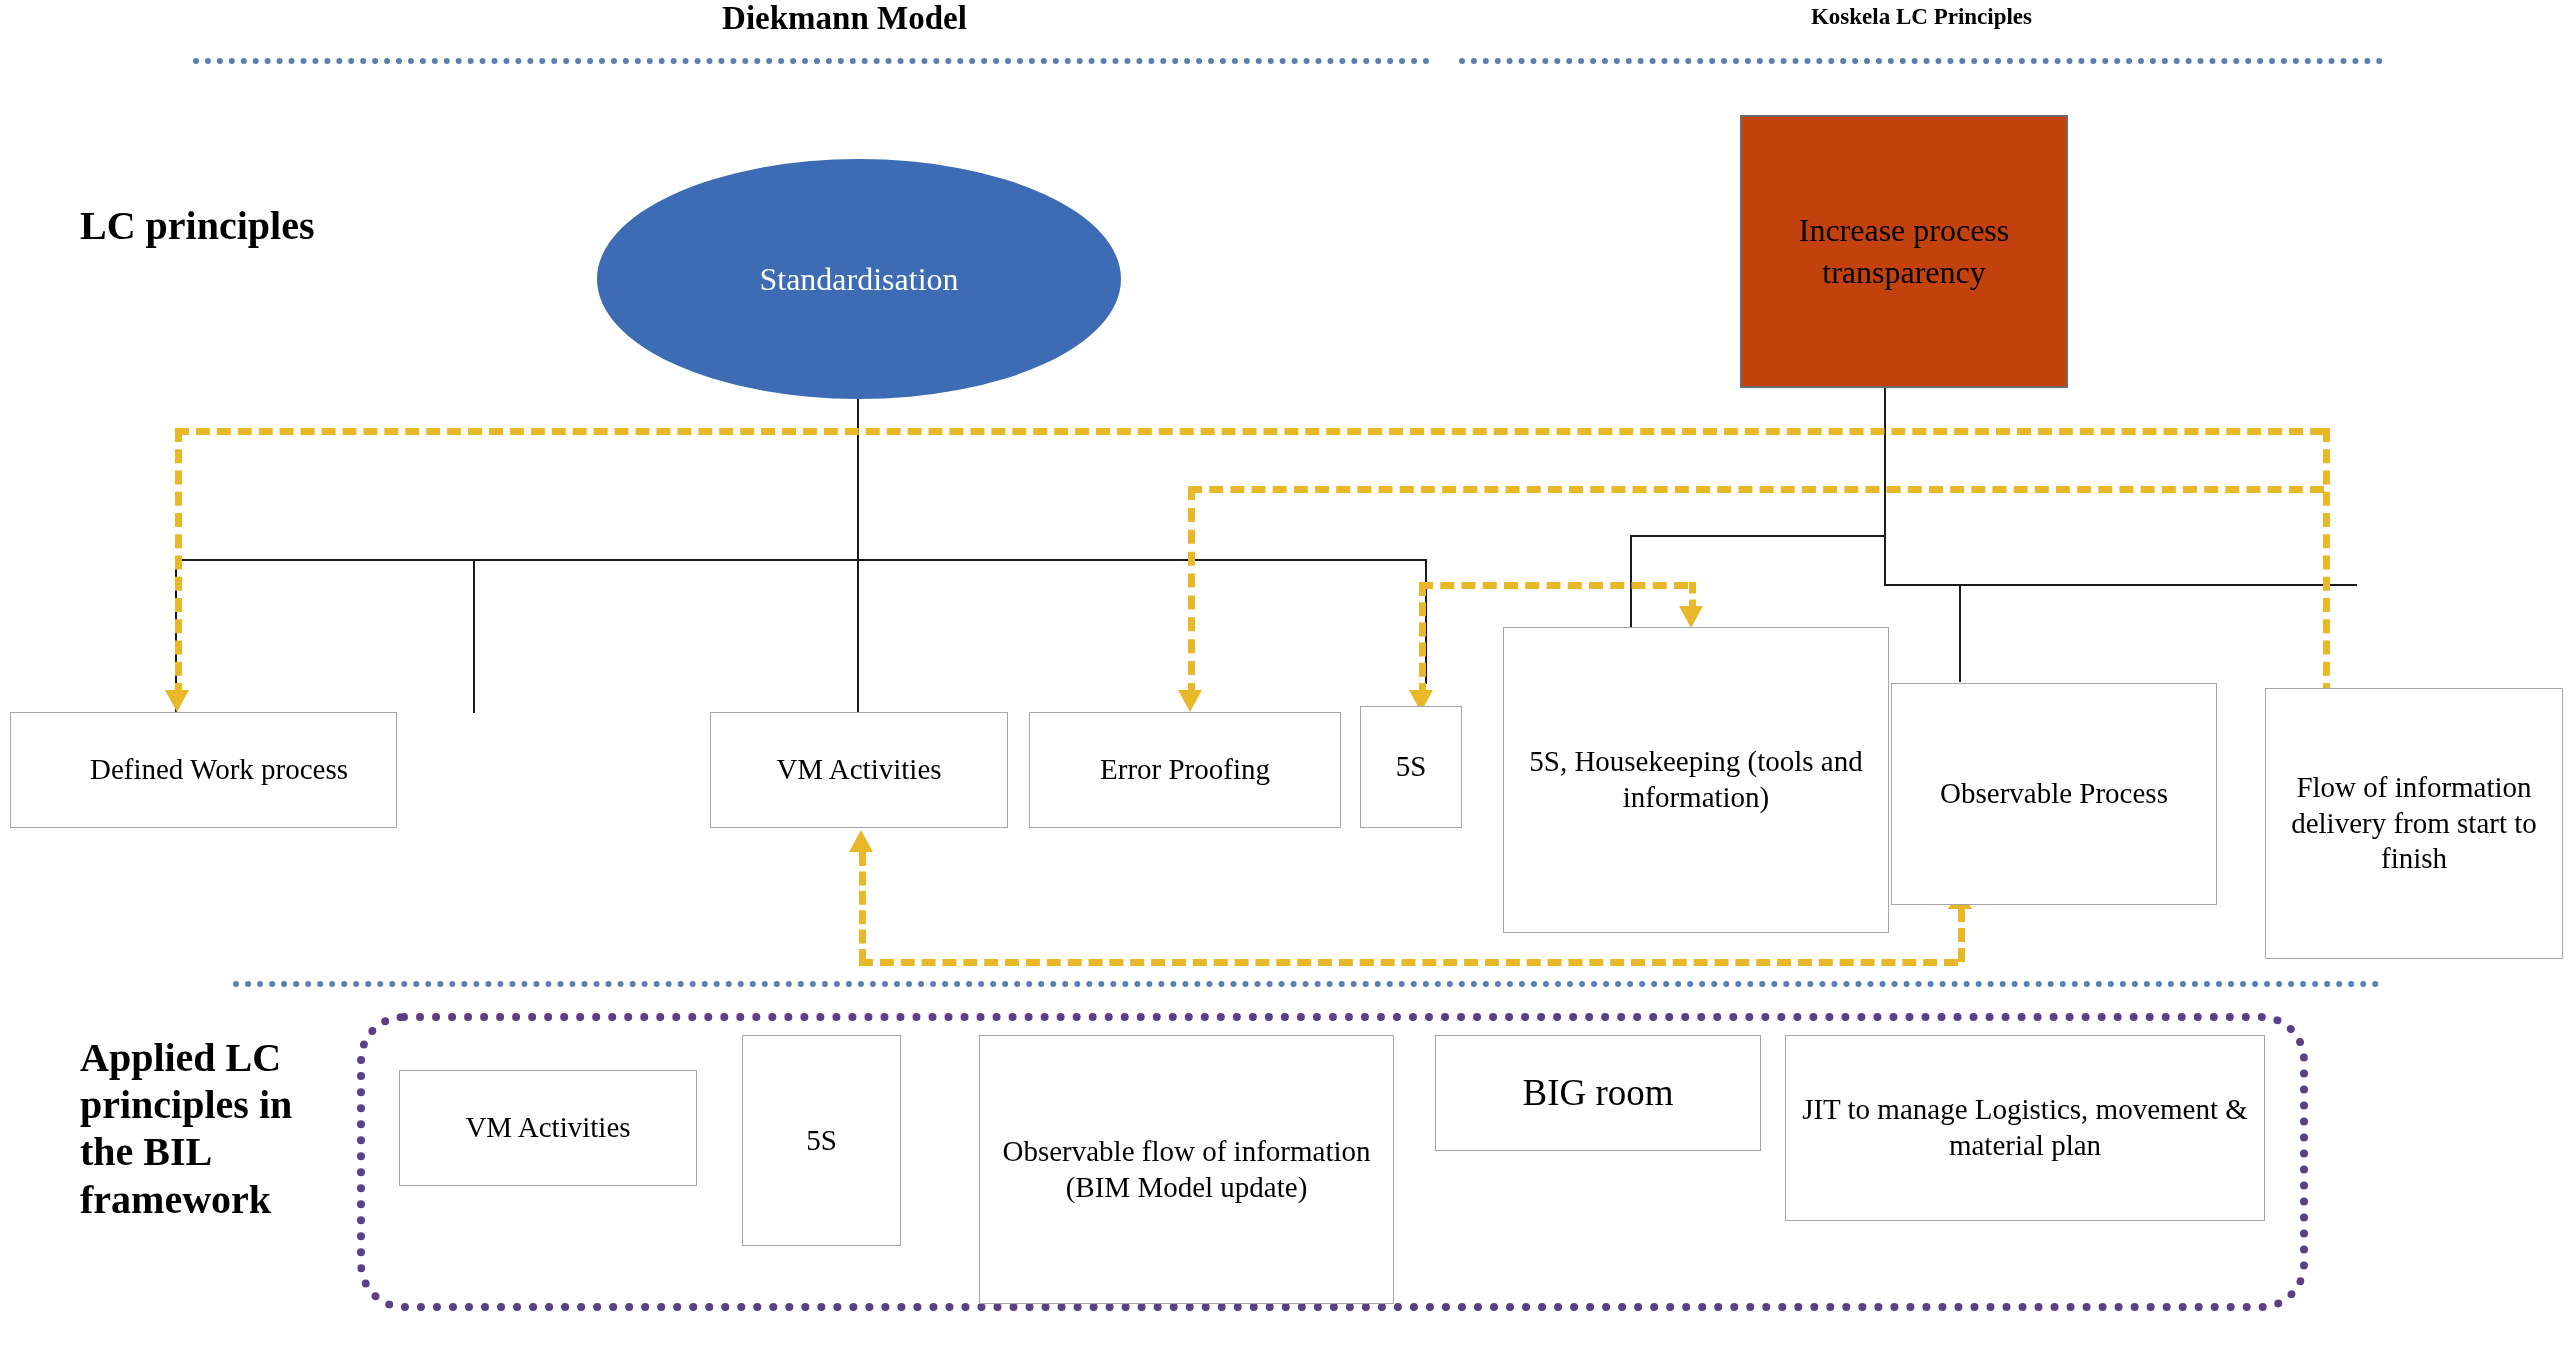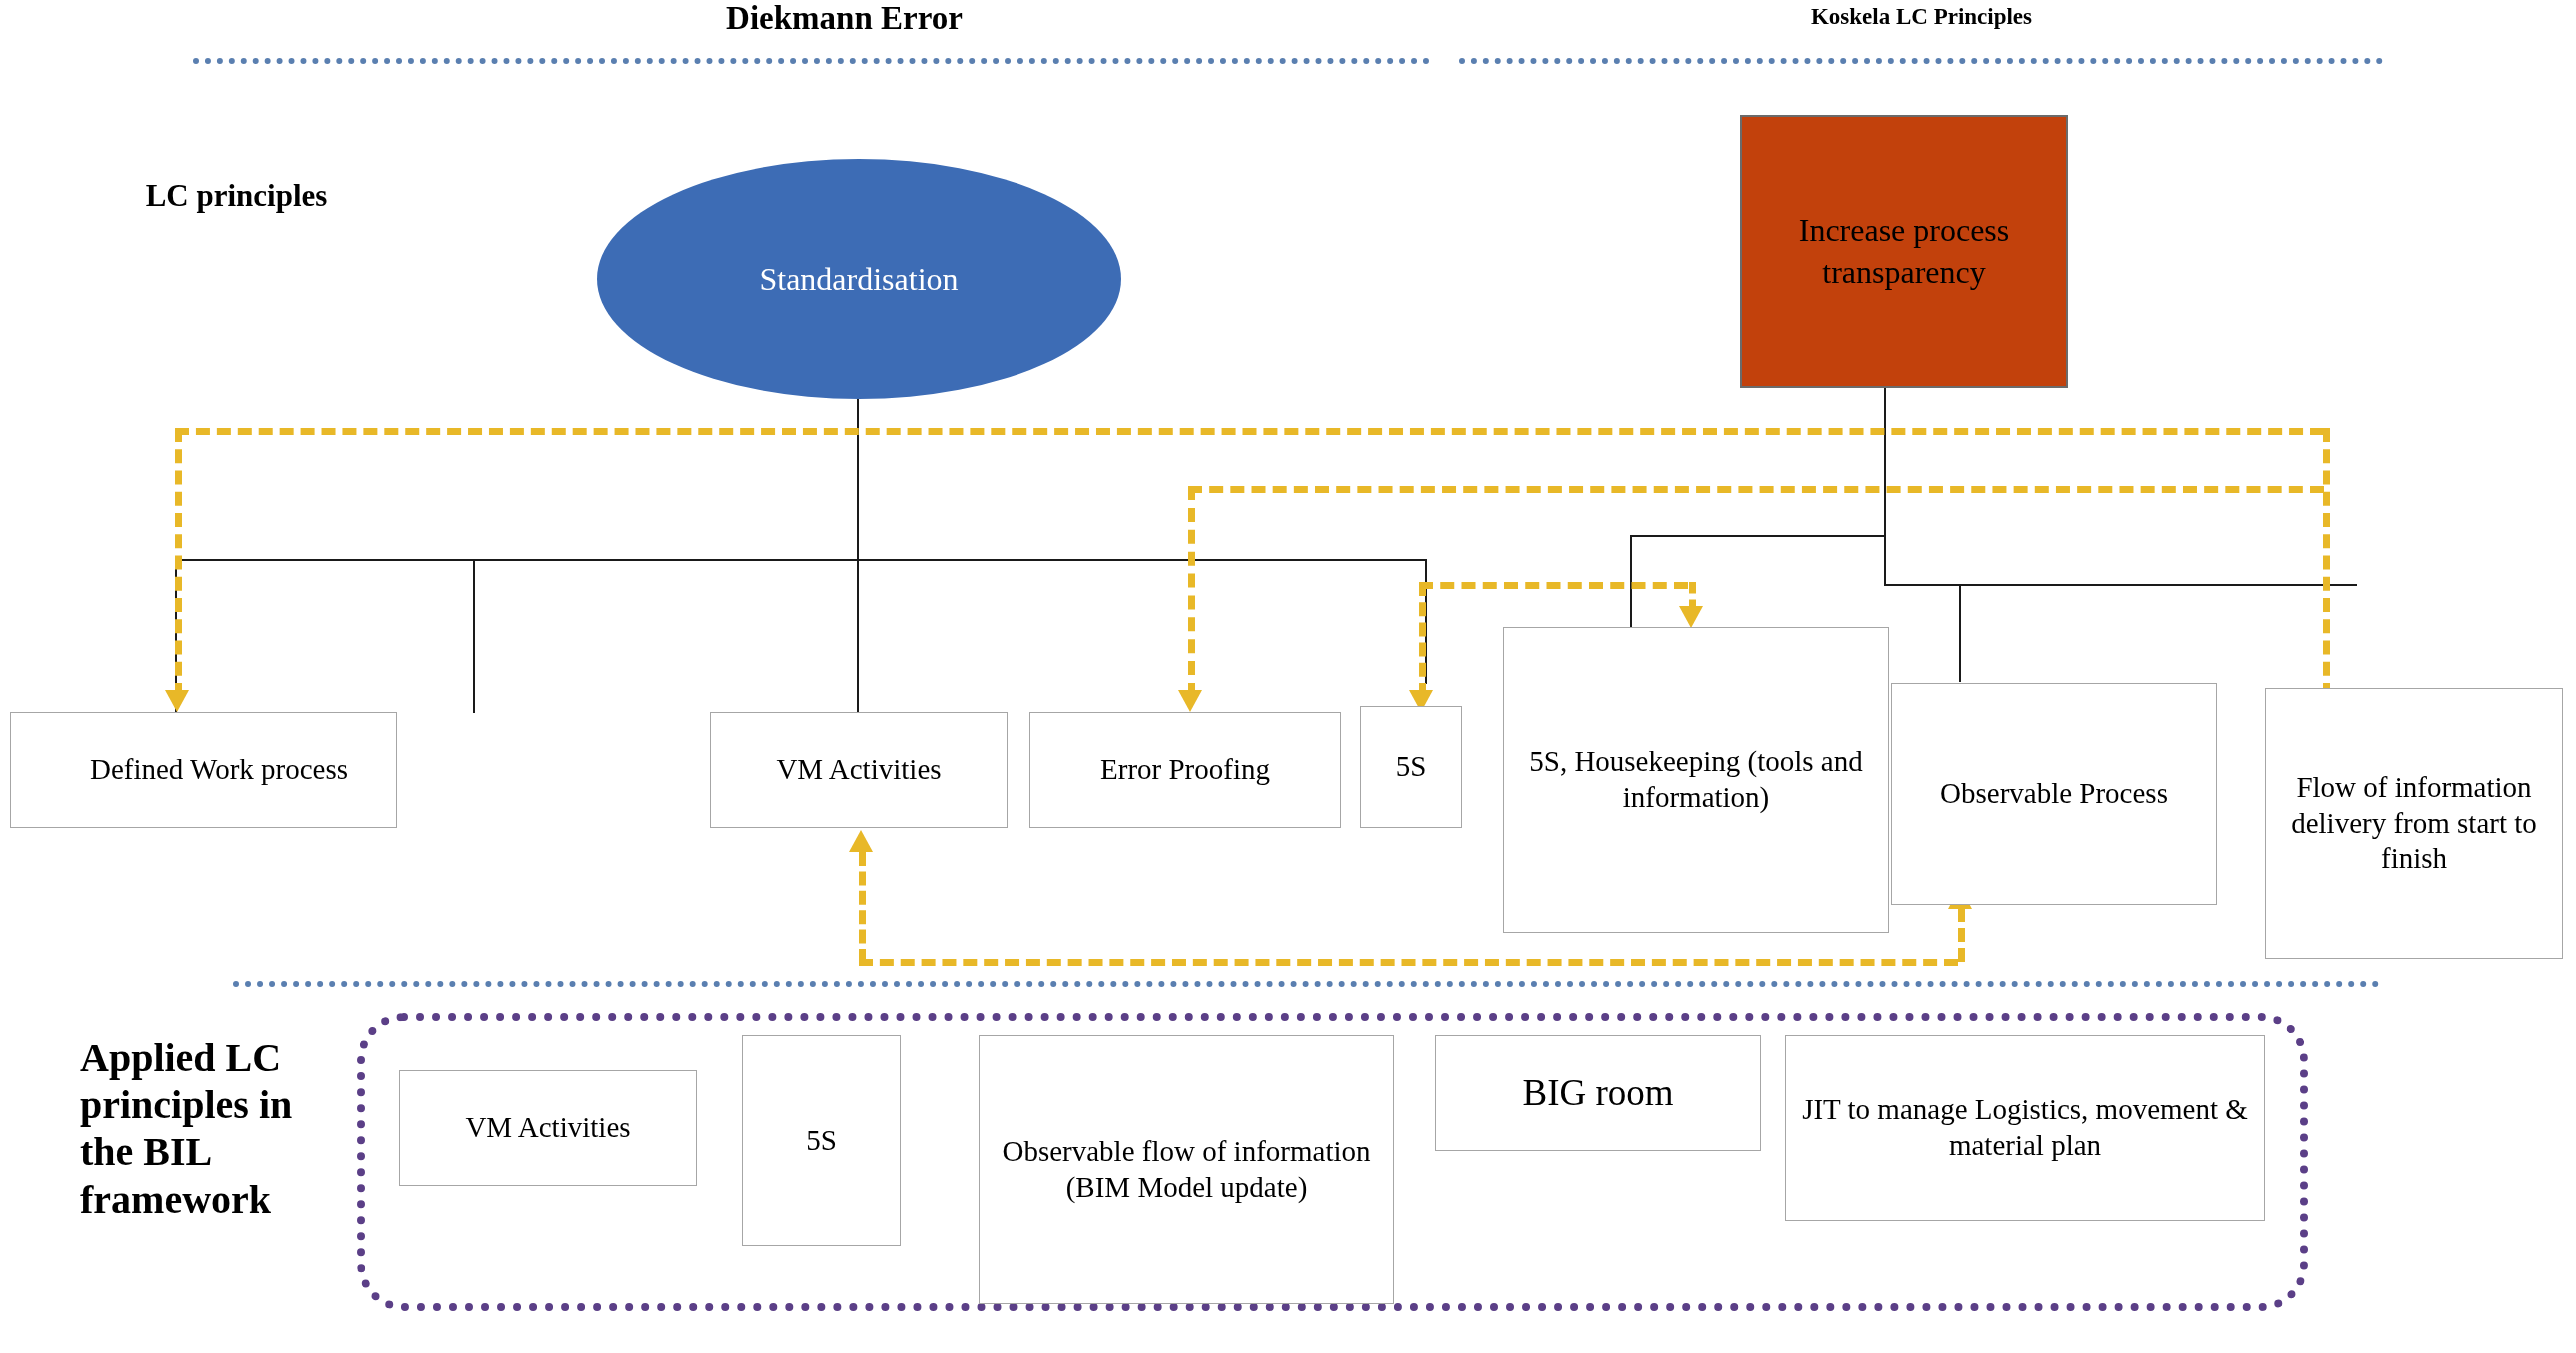--- a/index.html
+++ b/index.html
@@ -92,27 +92,27 @@
     border:8px dotted #5b3f87;
     border-radius:47px;
     background:transparent;
   }
 </style>
 </head>
 <body>
 
 <div id="stage">
 
-  <div class="hdr" style="left:568px;top:0px;width:553px;font-size:33px;">Diekmann Error</div>
+  <div class="hdr" style="left:568px;top:0px;width:553px;font-size:33px;">Diekmann Model</div>
   <div class="hdr" style="left:1572px;top:4px;width:699px;font-size:23px;">Koskela LC Principles</div>
 
   <div class="blue-sep" style="left:193px;top:58px;width:1237px;"></div>
   <div class="blue-sep" style="left:1459px;top:58px;width:924px;"></div>
 
-  <div class="side-label" style="left:80px;top:178px;width:313px;font-size:31px;text-align:center;">LC principles</div>
+  <div class="side-label" style="left:80px;top:202px;width:313px;font-size:40px;">LC principles</div>
 
   <div class="side-label" style="left:80px;top:1034px;width:266px;font-size:40px;">Applied LC principles in the BIL framework</div>
 
   <div class="ellipse" style="left:597px;top:159px;width:524px;height:240px;font-size:32px;">Standardisation</div>
 
   <div class="orangebox" style="left:1740px;top:115px;width:328px;height:273px;font-size:32px;">Increase process transparency</div>
 
   <div class="bk-v" style="left:857px;top:399px;height:162px;"></div>
 
   <div class="bk-h" style="left:175px;top:559px;width:1252px;"></div>

